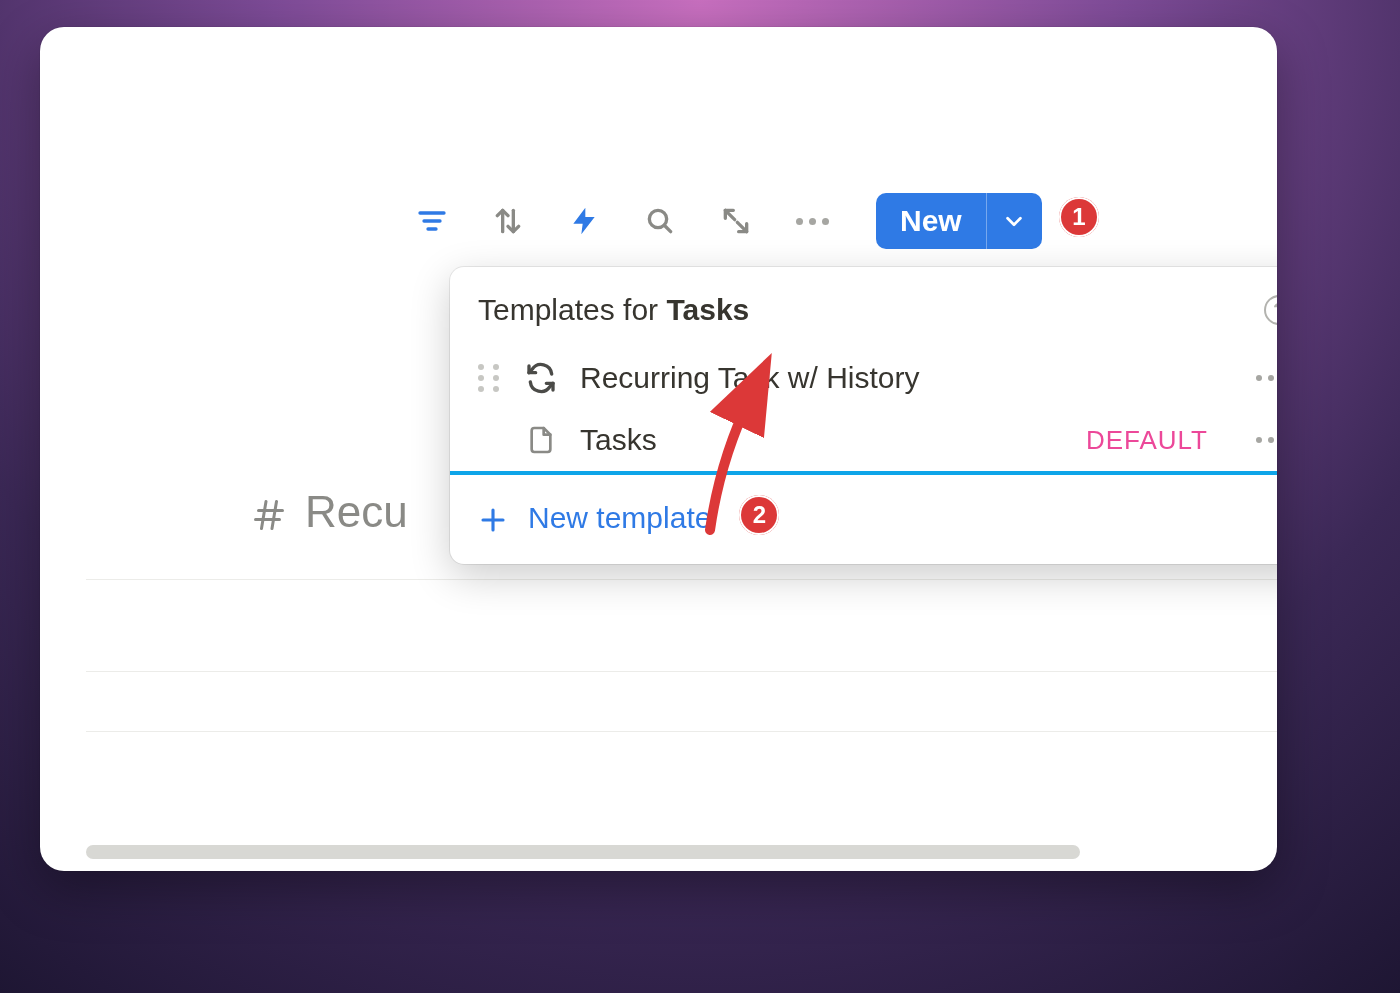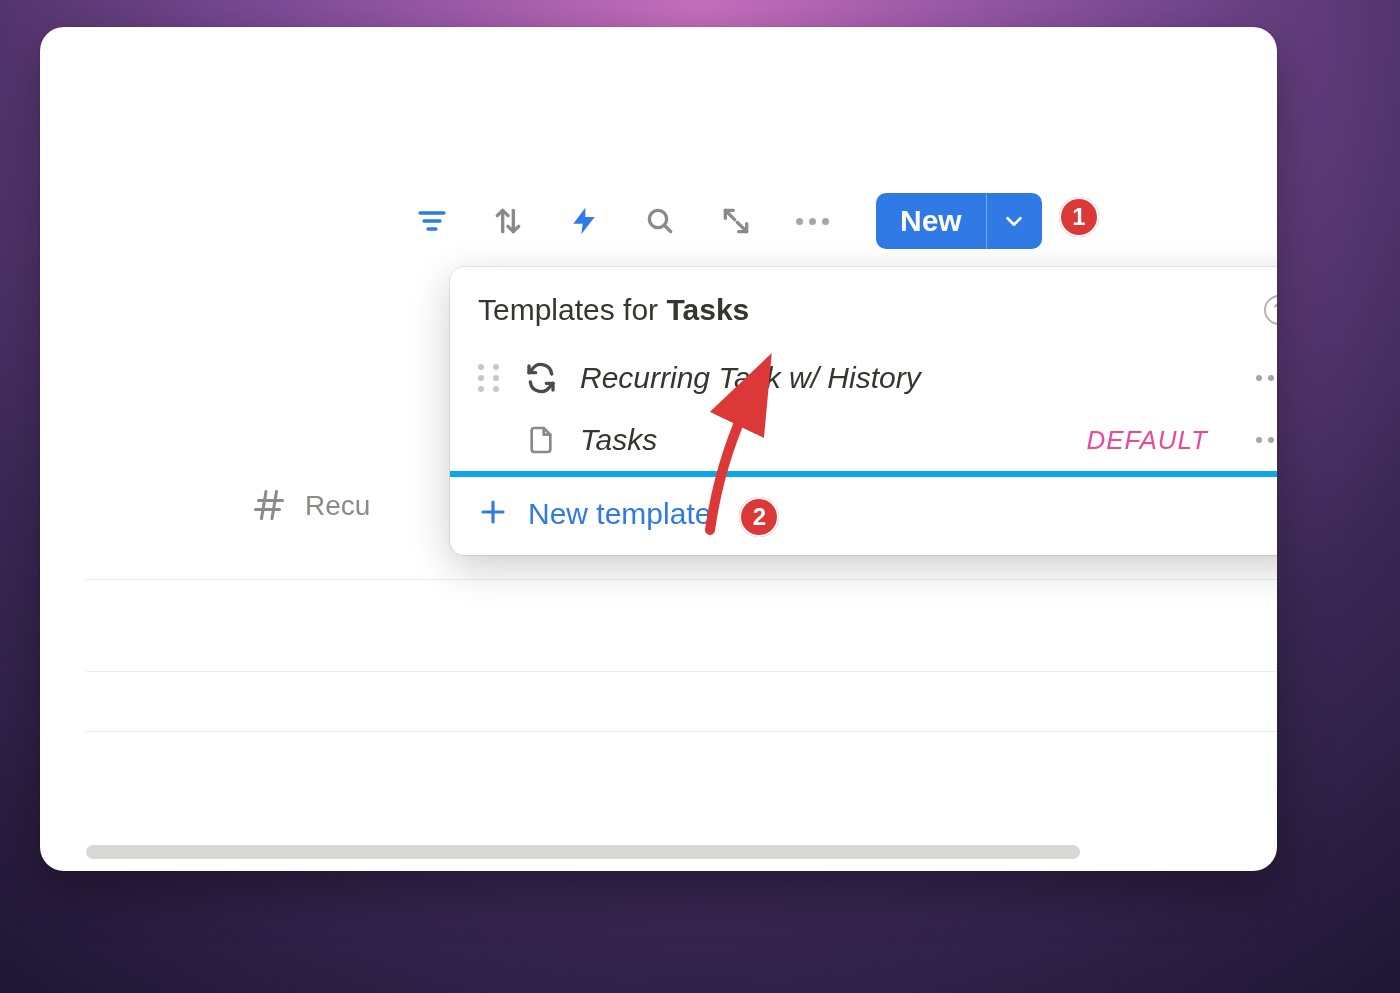--- a/index.html
+++ b/index.html
@@ -86,47 +86,46 @@
     display: flex; align-items: center; justify-content: center;
     color: #b3b3af; font-size: 20px; font-weight: 600;
     cursor: pointer;
   }
 
   .tmpl-row {
     display: flex; align-items: center;
     padding: 14px 28px;
     gap: 22px;
     cursor: pointer;
-    font-style: italic;
   }
   .drag-handle {
     width: 24px; display: grid; grid-template-columns: 1fr 1fr; gap: 5px 5px;
   }
   .drag-handle i { width: 6px; height: 6px; border-radius: 50%; background: #c7c7c3; display:block; }
   .tmpl-icon { width: 34px; height: 34px; display:flex; align-items:center; justify-content:center; color:#4b4b48;}
   .tmpl-icon.outline { color:#8a8a86; }
   .tmpl-icon svg { width: 32px; height: 32px; }
   .tmpl-name { font-size: 30px; color: #37352f; flex: 1; }
   .default-tag { font-size: 26px; letter-spacing: 1px; color: #ec4899; font-weight: 500; }
   .row-dots { display:flex; gap:6px; padding:8px; cursor:pointer;}
   .row-dots span { width:6px;height:6px;border-radius:50%;background:#a6a6a2;}
 
   .pop-footer {
-    border-top: 6px solid #0ea5e9;
-    padding: 20px 28px 18px 28px;
-    display: flex; align-items: flex-start; gap: 20px;
+    border-top: 4px solid #0ea5e9;
+    padding: 20px 28px 29px 28px;
+    display: flex; align-items: flex-end; gap: 20px;
   }
   .plus-icon { width: 30px; height:30px; color:#2f7ae5; display:flex;align-items:center;justify-content:center;}
   .plus-icon svg { width:30px;height:30px;}
   .new-template-label { font-size:30px; color:#2f7ae5; font-weight:400; cursor:pointer;}
 
   .bg-text {
     position: absolute;
     left: 211px; top: 460px;
-    font-size: 28px; color: #8a8a86;
+    font-size: 44px; color: #8a8a86;
     display:flex; align-items:center; gap: 16px;
   }
   .bg-text .hash { width:38px;height:38px;color:#8a8a86;}
   .bg-text .hash svg{width:36px;height:36px;}
 
   .hrule { position:absolute; left:46px; right:0; height:1px; background:#ecece9; }
   .hr1 { top: 552px; }
   .hr2 { top: 644px; }
   .hr3 { top: 704px; }
 

